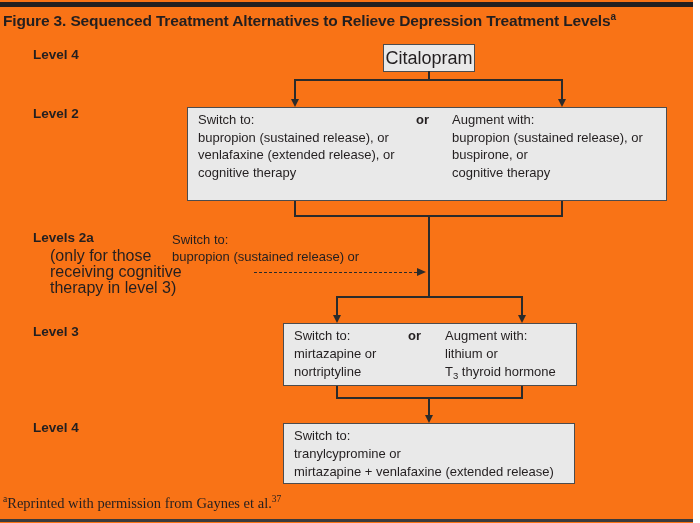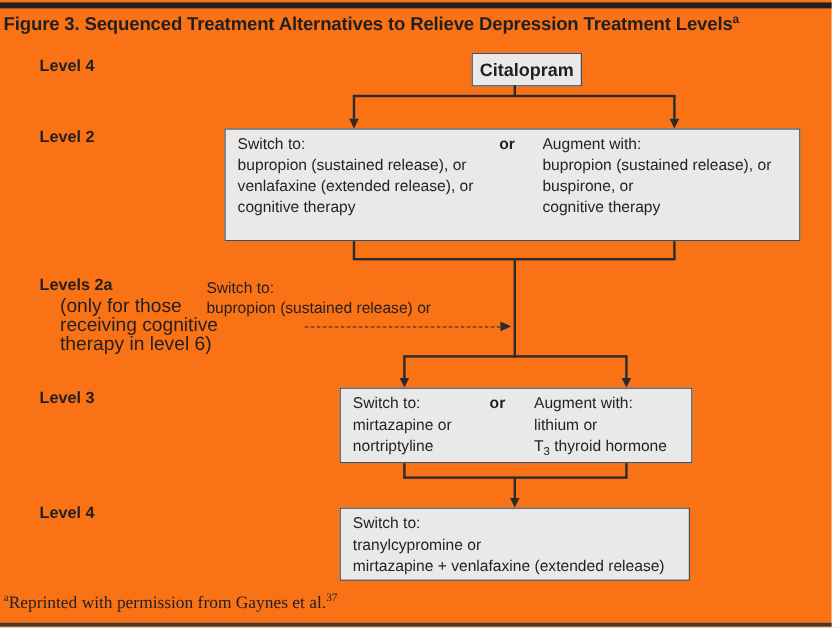--- a/index.html
+++ b/index.html
@@ -7,21 +7,21 @@
           font-family:"Liberation Sans",sans-serif;color:#231f20;overflow:hidden;}
   .rule{position:absolute;left:0;width:700px;background:#231f20;}
   .top-rule{top:2px;height:5px;}
   .bottom-rule{top:519px;height:2.5px;background:#3a3a3c;}
   .title{position:absolute;left:3px;top:11px;font-size:15.5px;font-weight:bold;
          letter-spacing:-0.15px;white-space:nowrap;}
   .title sup{font-size:10px;}
   .lvl{position:absolute;font-weight:bold;font-size:13.5px;white-space:nowrap;}
   .note{position:absolute;font-size:16px;line-height:16px;white-space:nowrap;margin-left:17px;}
   .box{position:absolute;background:#e9e9e9;border:1.5px solid #4c4c4e;box-sizing:border-box;}
-  .cital{display:flex;align-items:center;justify-content:center;font-weight:bold;font-size:15px;margin-left:10px;}
+  .cital{display:flex;align-items:center;justify-content:center;font-weight:normal;font-size:18px;}
   .col{position:absolute;font-size:13px;white-space:nowrap;}
   .lh17 > div{line-height:17.5px;}
   .lh18 > div{line-height:18px;}
   .bold{font-weight:normal;}
   .or{position:absolute;font-size:13px;font-weight:bold;}
   .line{position:absolute;background:#2b2b2b;}
   .arrow-down{position:absolute;width:0;height:0;
     border-left:4.5px solid transparent;border-right:4.5px solid transparent;
     border-top:8px solid #2b2b2b;}
   .arrow-right{position:absolute;width:0;height:0;
@@ -41,21 +41,21 @@
   <div class="rule top-rule"></div>
 
   <div class="title"><span>Figure 3. Sequenced Treatment Alternatives to Relieve Depression Treatment Levels</span><sup>a</sup></div>
 
   <div class="lvl" style="left:33px;top:47px">Level 4</div>
   <div class="lvl" style="left:33px;top:106px">Level 2</div>
   <div class="lvl" style="left:33px;top:230px">Levels 2a</div>
   <div class="note" style="left:33px;top:248px">
     <div>(only for those</div>
     <div>receiving cognitive</div>
-    <div>therapy in level 6)</div>
+    <div>therapy in level 3)</div>
   </div>
   <div class="lvl" style="left:33px;top:324px">Level 3</div>
   <div class="lvl" style="left:33px;top:420px">Level 4</div>
 
   <div class="box cital" style="left:383px;top:44px;width:92px;height:28px">Citalopram</div>
 
   <div class="line" style="left:428px;top:71px;width:1.5px;height:9px"></div>
   <div class="line" style="left:294px;top:79px;width:268.5px;height:1.5px"></div>
   <div class="line" style="left:294px;top:80px;width:1.5px;height:19px"></div>
   <div class="line" style="left:561px;top:80px;width:1.5px;height:19px"></div>

